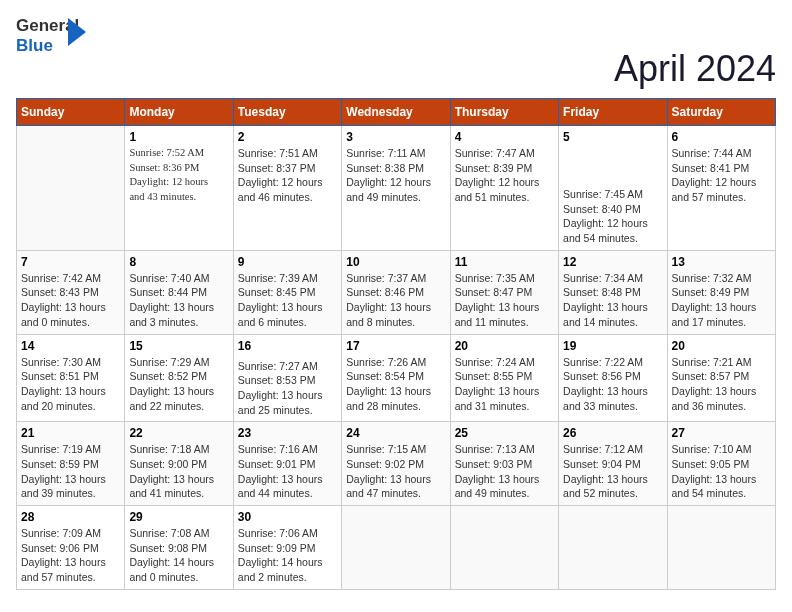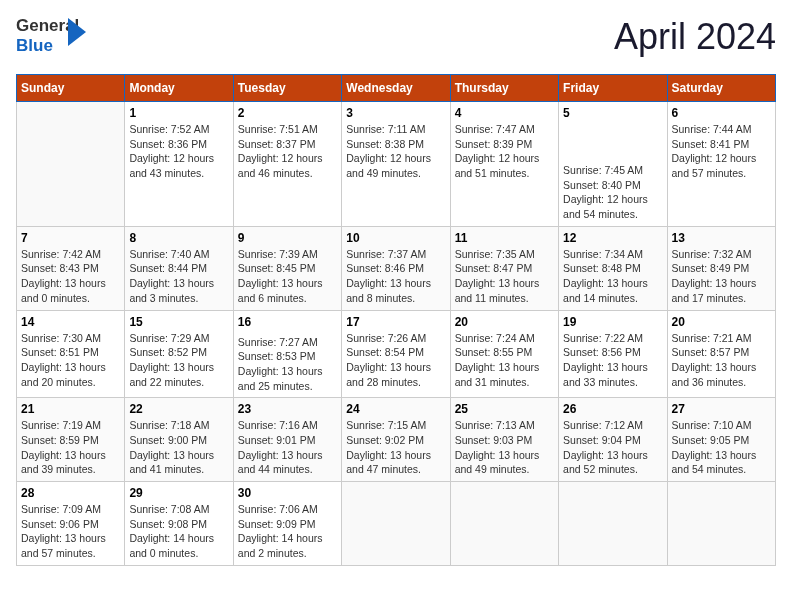--- a/index.html
+++ b/index.html
@@ -14,21 +14,21 @@
       display: flex;
       justify-content: space-between;
       align-items: flex-start;
       margin-bottom: 8px;
     }
     .logo {
       display: flex;
       align-items: center;
       gap: 4px;
     }
-    .title-area { text-align: left; }
+    .title-area { text-align: left; margin-top: 32px; }
     .month-title { font-size: 36px; color: #1a1a2e; font-weight: normal; }
     .subtitle { font-size: 14px; color: #555; }
     table {
       width: 100%;
       border-collapse: collapse;
       font-size: 11px;
     }
     thead tr {
       background-color: #c2410c;
       color: #fff;
@@ -90,21 +90,21 @@
         <th>Thursday</th>
         <th>Friday</th>
         <th>Saturday</th>
       </tr>
   </thead>
   <tbody id="calendar-body">
   <tr>
         <td class="empty-cell"></td>
         <td>
           <div class="day-num">1</div>
-          <div class="cell-text" style="white-space: pre-line;">Sunrise: 7:52 AM
+          <div class="cell-text" style="white-space: pre-line; font-family: Liberation Serif, serif;">Sunrise: 7:52 AM
 Sunset: 8:36 PM
 Daylight: 12 hours
 and 43 minutes.</div>
         </td>
         <td>
           <div class="day-num">2</div>
           <div class="cell-text" style="white-space: pre-line;">Sunrise: 7:51 AM
 Sunset: 8:37 PM
 Daylight: 12 hours
 and 46 minutes.</div>

